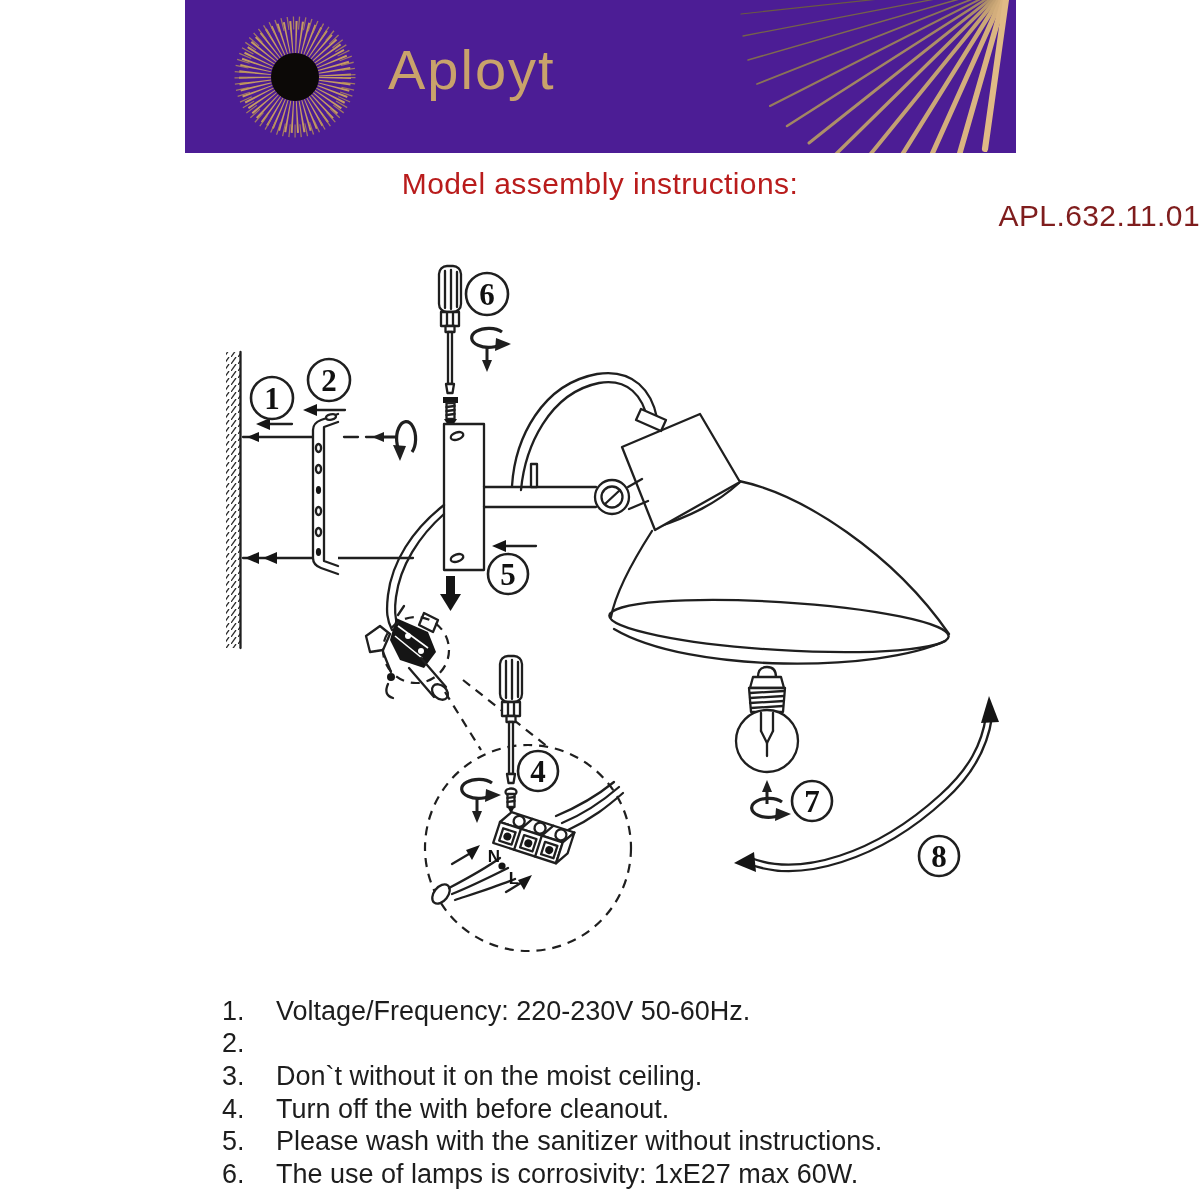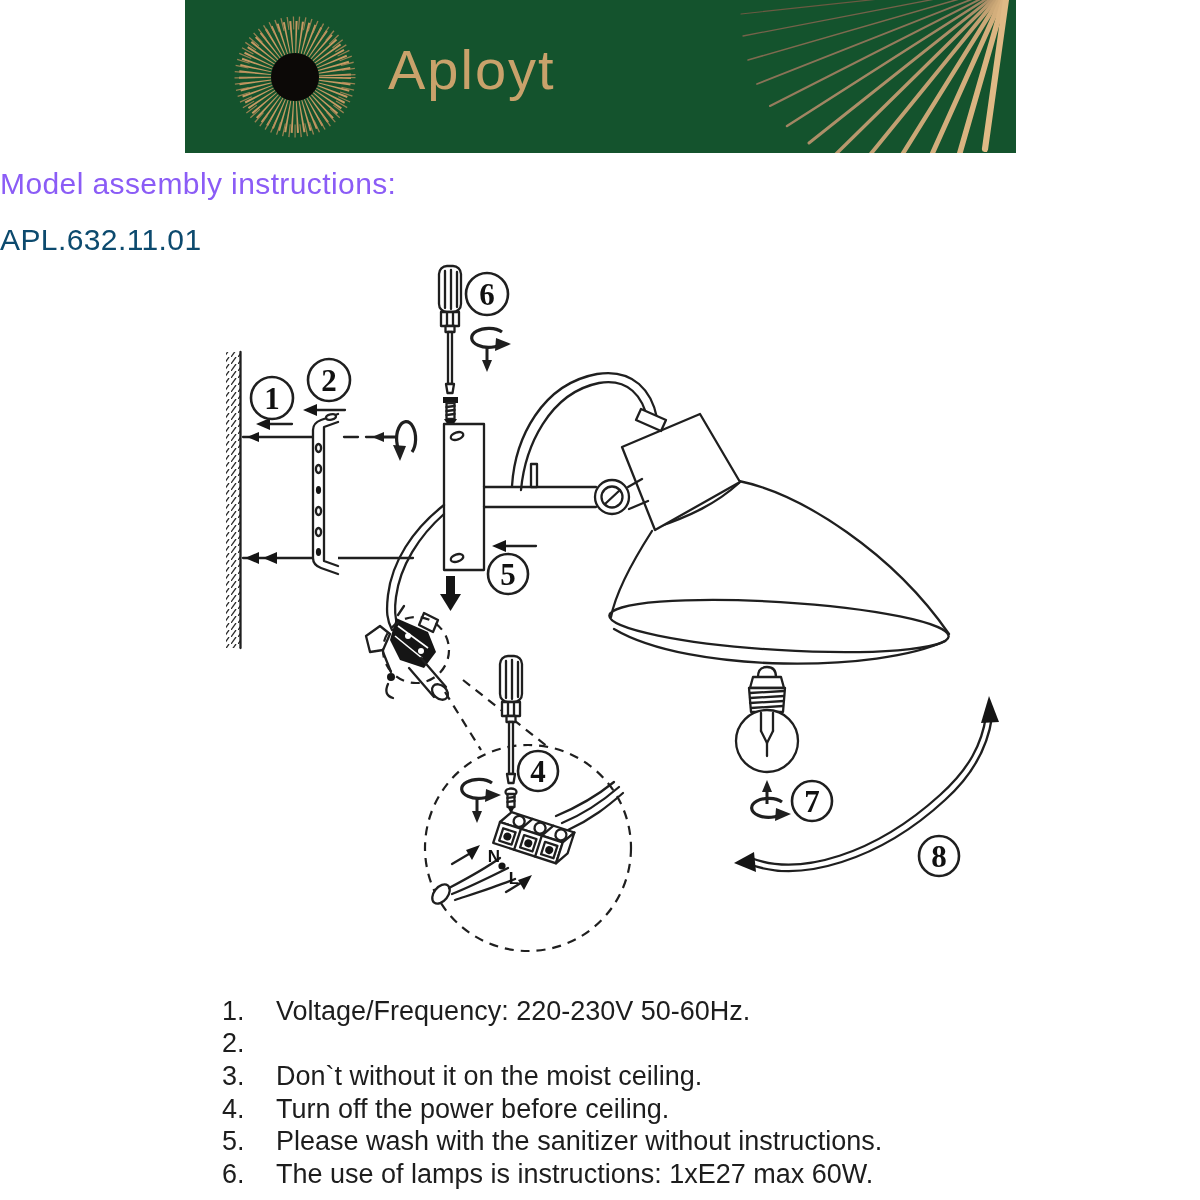--- a/index.html
+++ b/index.html
@@ -1,30 +1,30 @@
 <!DOCTYPE html>
 <html><head>
 <meta charset="utf-8">
 <style>
   html,body{margin:0;padding:0;background:#ffffff;}
   .page{position:relative;width:1200px;height:1200px;background:#ffffff;
         font-family:"Liberation Sans",sans-serif;overflow:hidden;}
 
   
   .banner{position:absolute;left:185px;top:0;width:831px;height:153px;
-          background:#14532d;overflow:hidden;}
+          background:#4c1d95;overflow:hidden;}
   .banner svg{position:absolute;left:0;top:0;}
   .brand{position:absolute;left:203px;top:42px;font-size:56px;font-weight:400;
          color:#c9a26b;letter-spacing:2px;line-height:1;}
 
   
-  .title-1{position:absolute;left:0;top:167px;width:100%;
-           font-size:30px;color:#8b5cf6;letter-spacing:.4px;}
-  .title-2{position:absolute;left:0;top:199px;width:100%;text-align:left;
-           font-size:30px;color:#0c4a6e;letter-spacing:.4px;margin-top:24px;}
+  .title-1{position:absolute;left:0;top:167px;width:100%;text-align:center;
+           font-size:30px;color:#b91c1c;letter-spacing:.4px;}
+  .title-2{position:absolute;left:0;top:199px;width:100%;text-align:right;
+           font-size:30px;color:#7f1d1d;letter-spacing:.4px;}
 
   
   .diagram{position:absolute;left:0;top:0;width:1200px;height:1200px;}
   .ln{stroke:#1f1f1f;stroke-width:2.3;fill:none;stroke-linecap:round;stroke-linejoin:round;}
   .lnw{stroke:#1f1f1f;stroke-width:2.3;fill:#ffffff;stroke-linecap:round;stroke-linejoin:round;}
   .fill{fill:#151515;stroke:none;}
   .dash{stroke:#1f1f1f;stroke-width:2.2;fill:none;stroke-dasharray:9 7;}
   .badge-c{fill:#ffffff;stroke:#1f1f1f;stroke-width:2.6;}
   .badge-t{font-family:"Liberation Serif",serif;font-size:31px;font-weight:bold;
            fill:#111111;text-anchor:middle;}
@@ -325,25 +325,25 @@
     </div>
     <div class="inst-row">
       <span class="inst-num">2.</span>
     </div>
     <div class="inst-row">
       <span class="inst-num">3.</span>
       <span class="inst-text">Don`t without it on the moist ceiling.</span>
     </div>
     <div class="inst-row">
       <span class="inst-num">4.</span>
-      <span class="inst-text">Turn off the power before ceiling.</span>
+      <span class="inst-text">Turn off the with before cleanout.</span>
     </div>
     <div class="inst-row">
       <span class="inst-num">5.</span>
       <span class="inst-text">Please wash with the sanitizer without instructions.</span>
     </div>
     <div class="inst-row">
       <span class="inst-num">6.</span>
-      <span class="inst-text">The use of lamps is instructions: 1xE27 max 60W.</span>
+      <span class="inst-text">The use of lamps is corrosivity: 1xE27 max 60W.</span>
     </div>
   </div>
 
 </div>
 
 </body></html>

